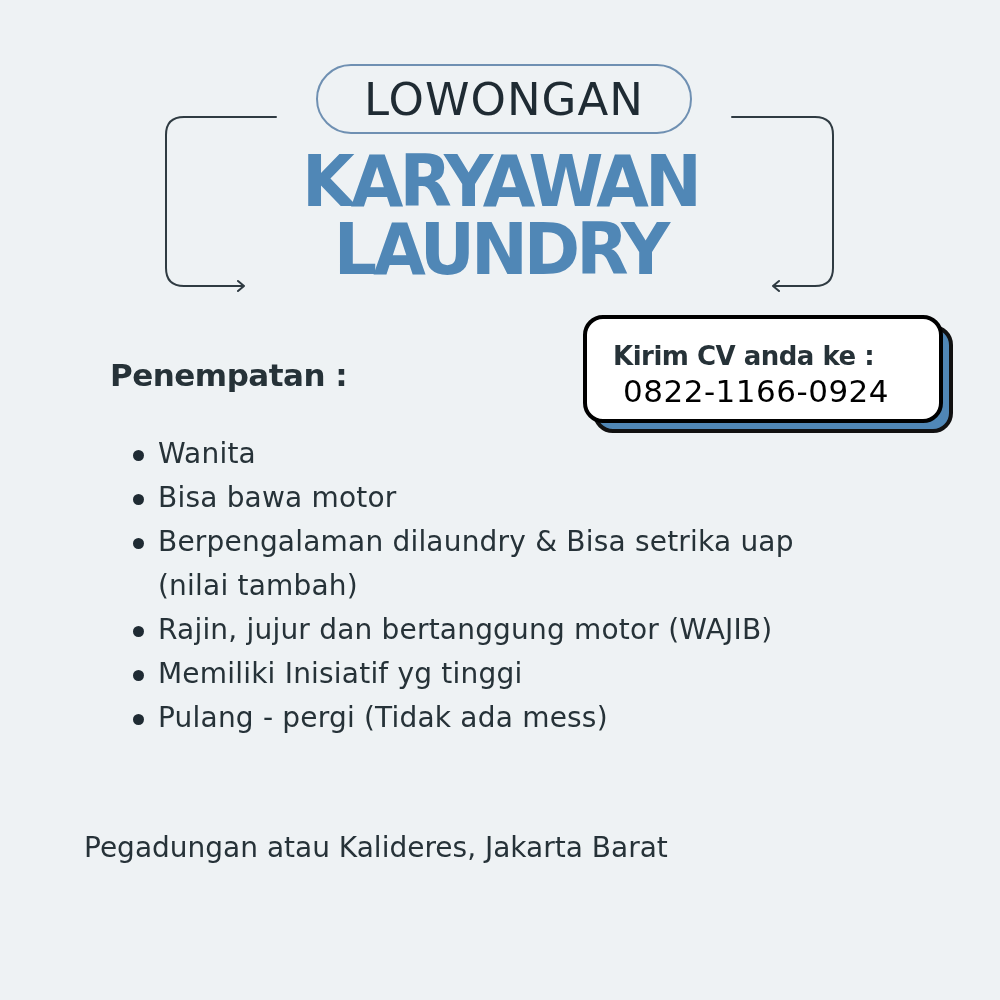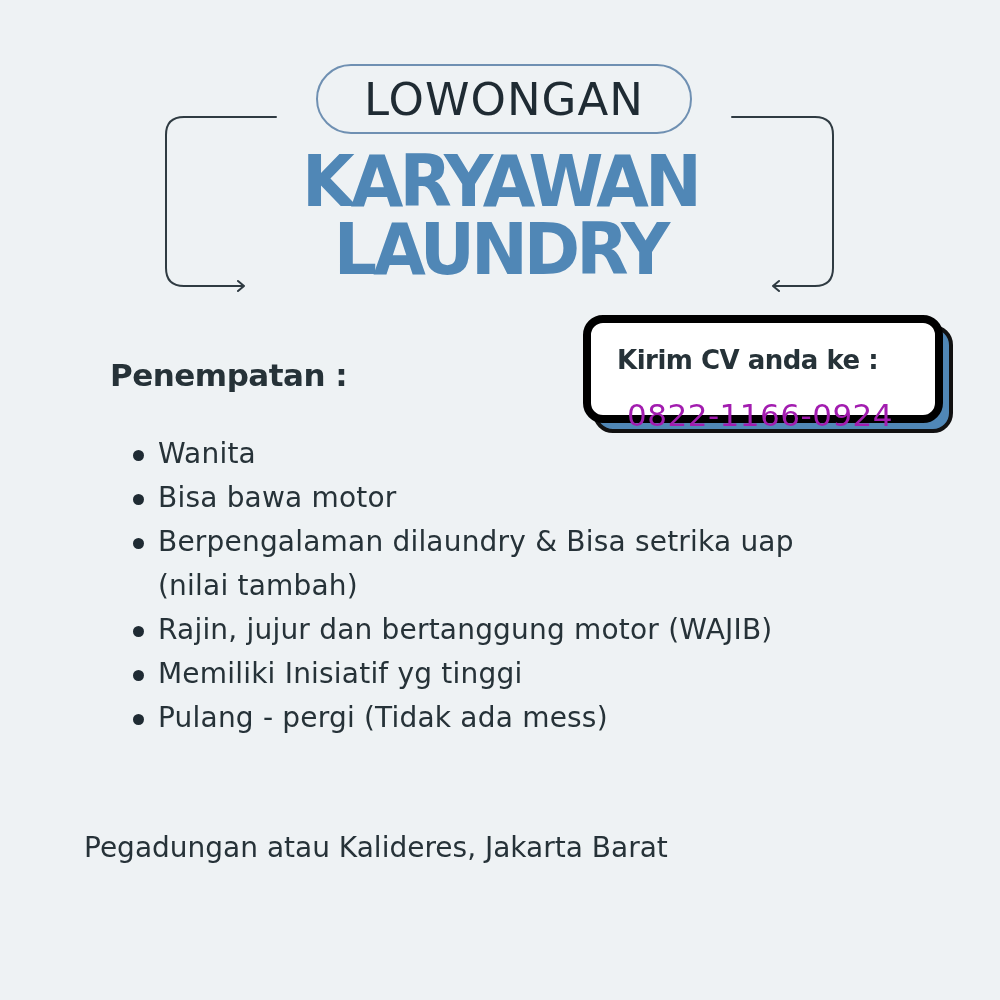--- a/index.html
+++ b/index.html
@@ -53,32 +53,32 @@
     width: 360px; height: 108px;
     background: #5087b6;
     border: 4px solid #111;
     border-radius: 20px;
     box-sizing: border-box;
   }
   .cv-box .front {
     position: absolute; left: 0; top: 0;
     width: 360px; height: 108px;
     background: #ffffff;
-    border: 8px solid #000000;
+    border: 4px solid #000000;
     border-radius: 20px;
     box-sizing: border-box;
   }
   .cv-title {
     position: absolute; left: 26px; top: 22px;
     font-weight: bold; font-size: 26px; color: #263238;
     letter-spacing: -0.5px;
   }
   .cv-phone {
-    position: absolute; left: 36px; top: 74px;
-    font-size: 31px; color: #a21caf;
+    position: absolute; left: 36px; top: 54px;
+    font-size: 31px; color: #000000;
     letter-spacing: 0.5px;
   }
 
   .req-title {
     position: absolute; left: 110px; top: 357px;
     font-weight: bold; font-size: 31px; color: #263238;
     letter-spacing: -0.5px;
   }
   .req-list {
     position: absolute; left: 122px; top: 424px;

